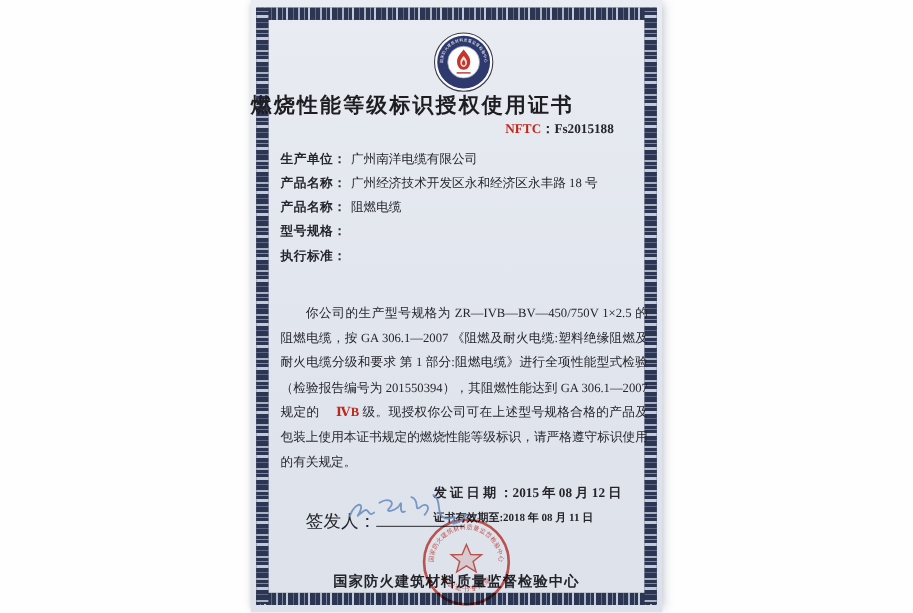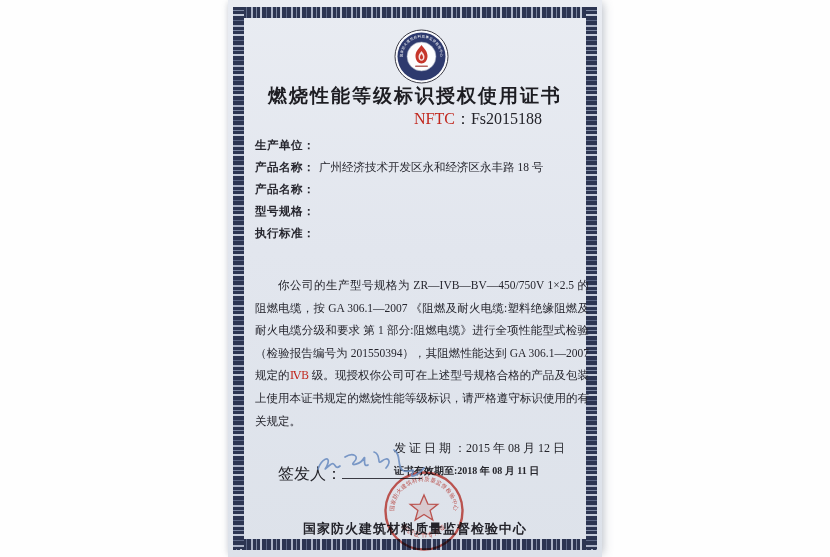--- a/index.html
+++ b/index.html
@@ -25,39 +25,39 @@
     top:7px;bottom:8px;width:11px;
     background-image:repeating-linear-gradient(180deg,
       #2c3552 0 3px,#7e89a3 3px 4px,#2c3552 4px 7px,#c3cad9 7px 9px,
       #2c3552 9px 13px,#5d6886 13px 14px,#2c3552 14px 18px,#aab2c6 18px 20px);
   }
   .band.top{top:7px;} .band.bottom{bottom:7px;}
   .band.left{left:5px;} .band.right{right:5px;}
 
   .logo{position:absolute;left:166px;top:29px;width:55px;height:55px;}
   .title{
-    position:absolute;left:0;right:0;top:83px;text-align:center;
+    position:absolute;left:0;right:0;top:83px;
     font-size:19px;font-weight:bold;color:#1d1d22;letter-spacing:2px;white-space:nowrap;
   }
   .certno{
-    position:absolute;right:60px;top:109px;font-size:16px;font-weight:normal;color:#24242a;
+    position:absolute;right:44px;top:109px;font-size:12px;font-weight:bold;color:#24242a;
   }
   .certno .red{color:#c1271d;}
   .fields{position:absolute;left:27px;right:14px;top:137px;font-size:11.5px;color:#26262e;}
   .frow{display:flex;align-items:center;line-height:16px;margin-bottom:6px;}
   .frow .lbl{font-weight:bold;white-space:nowrap;margin-right:4px;letter-spacing:.5px;}
   .frow .val{flex:1;}
   .frow .val .l2{margin-left:-16px;margin-top:6px;}
   .bodytext{
     position:absolute;left:27px;right:13px;top:274px;
     font-size:11.5px;line-height:22.6px;color:#26262e;
     text-align:justify;text-indent:2em;
   }
-  .bodytext .grade{color:#c1271d;font-weight:normal;}
-  .issue-date{position:absolute;left:166px;top:440px;font-size:12px;font-weight:normal;color:#24242a;white-space:nowrap;}
+  .bodytext .grade{color:#c1271d;font-weight:bold;padding-left:15px;}
+  .issue-date{position:absolute;left:166px;top:440px;font-size:12px;font-weight:bold;color:#24242a;white-space:nowrap;}
   .signer{position:absolute;left:50px;top:464px;font-size:16px;font-weight:normal;color:#24242a;white-space:nowrap;}
   .sign-line{display:inline-block;width:80px;height:13px;border-bottom:1.2px solid #3a3a42;vertical-align:baseline;}
   .valid{position:absolute;left:166px;top:464px;font-size:10px;font-weight:bold;color:#24242a;white-space:nowrap;}
   .signature{position:absolute;left:84px;top:444px;width:118px;height:38px;z-index:4;}
   .issuer{
     position:absolute;left:0;right:0;top:520px;text-align:center;
     font-size:13px;font-weight:bold;color:#23232a;letter-spacing:1px;z-index:2;
   }
   .stamp{position:absolute;left:154px;top:469px;width:84px;height:84px;z-index:3;opacity:.85;mix-blend-mode:multiply;}
 </style>
@@ -93,27 +93,29 @@
 
   <div class="title">燃烧性能等级标识授权使用证书</div>
 
   <div class="certno">
     <span class="red">NFTC</span><span>：Fs2015188</span>
   </div>
 
   <div class="fields">
     <div class="frow">
       <span class="lbl">生产单位：</span>
+      <span class="val">广州南洋电缆有限公司</span>
     </div>
     <div class="frow">
       <span class="lbl">产品名称：</span>
       <span class="val">广州经济技术开发区永和经济区永丰路 18 号</span>
     </div>
     <div class="frow">
       <span class="lbl">产品名称：</span>
+      <span class="val">阻燃电缆</span>
     </div>
     <div class="frow">
       <span class="lbl">型号规格：</span>
     </div>
     <div class="frow">
       <span class="lbl">执行标准：</span>
     </div>
   </div>
 
   <div class="bodytext">

